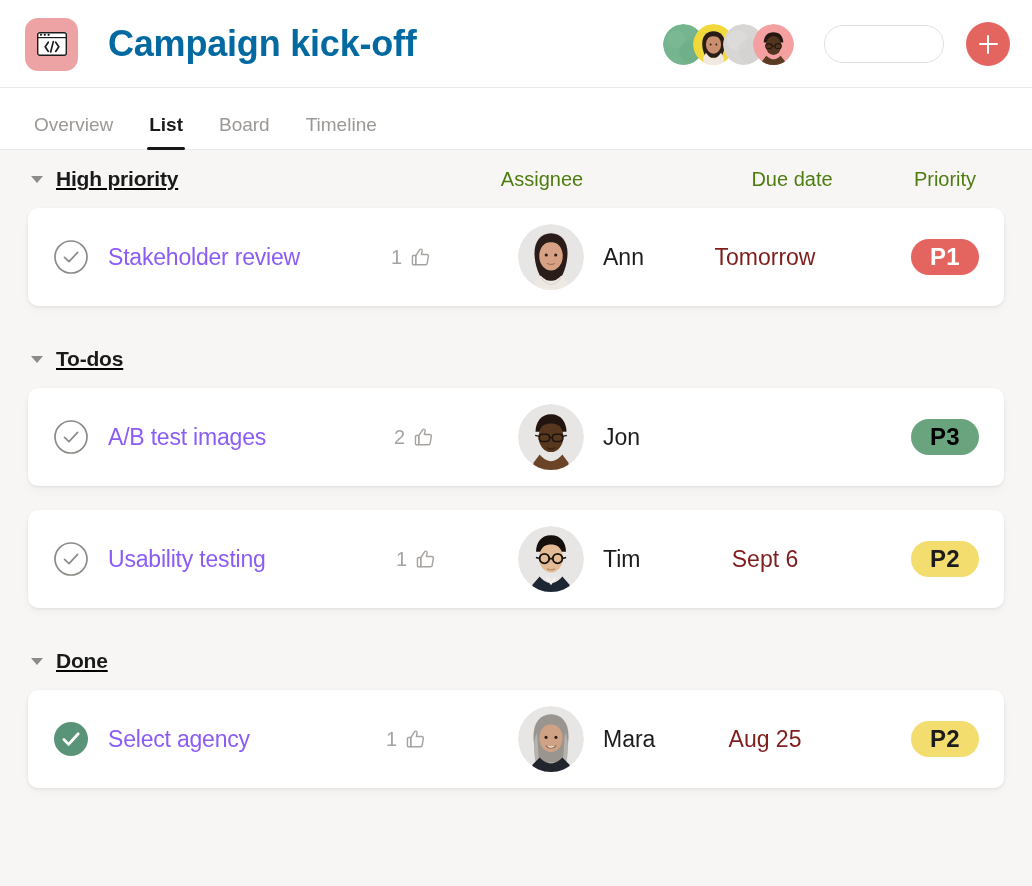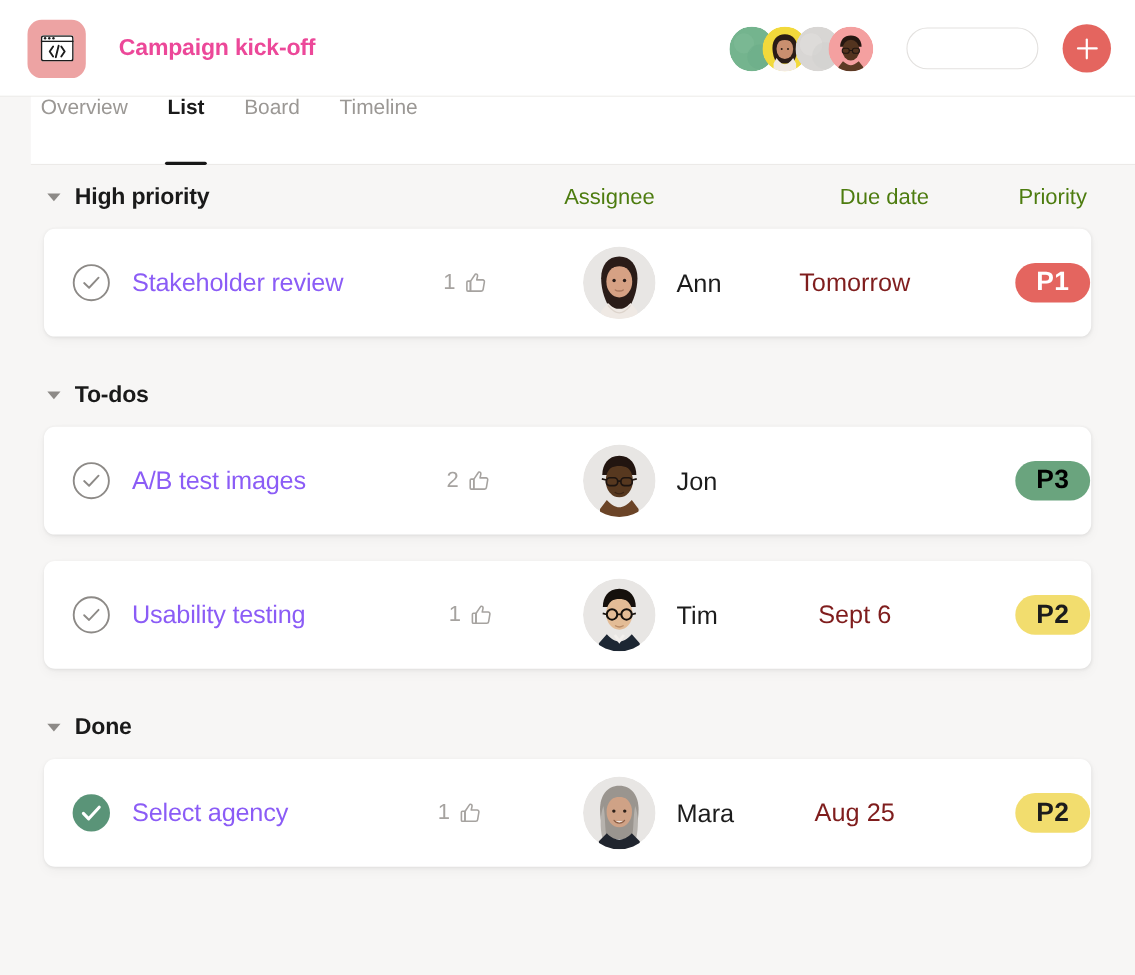--- a/index.html
+++ b/index.html
@@ -36,23 +36,23 @@
     border-radius: 13px;
     background: #eda3a3;
     display: flex;
     align-items: center;
     justify-content: center;
     flex: 0 0 auto;
   }
   .project-icon svg { display: block; }
 
   .project-title {
-    font-size: 21px;
+    font-size: 36px;
     font-weight: bold;
-    color: #ec4899;
+    color: #0369a1;
     letter-spacing: -0.2px;
     margin-left: 30px;
     white-space: nowrap;
   }
 
   .header-right {
     margin-left: auto;
     display: flex;
     align-items: center;
   }
@@ -107,23 +107,23 @@
     height: 19px;
   }
   .plus-h { left: 0; top: 8.5px; width: 19px; height: 2.4px; }
   .plus-v { top: 0; left: 8.5px; height: 19px; width: 2.4px; }
 
   
   .tabs {
     height: 62px;
     background: #ffffff;
     display: flex;
-    padding: 0 0 0 9px;
-    position: relative;
-    margin-left: 28px;
+    align-items: flex-end;
+    padding: 0 0 0 34px;
+    position: relative;
   }
   .tabs::after {
     content: "";
     position: absolute;
     left: 0; right: 0; bottom: 0;
     height: 1px;
     background: #eceae8;
   }
   .tab {
     font-size: 19px;
@@ -143,24 +143,25 @@
     position: absolute;
     left: -2px; right: -2px; bottom: 0;
     height: 3.5px;
     background: #171717;
     border-radius: 2px;
     z-index: 2;
   }
 
   
   .board {
-    padding: 0 40px;
+    padding: 0 28px;
     background: #f7f6f5;
     height: calc(886px - 88px - 62px);
     overflow: hidden;
+    text-decoration: underline;
   }
 
   .section-head {
     display: flex;
     align-items: center;
     height: 58px;
     position: relative;
   }
   .caret {
     width: 0; height: 0;

